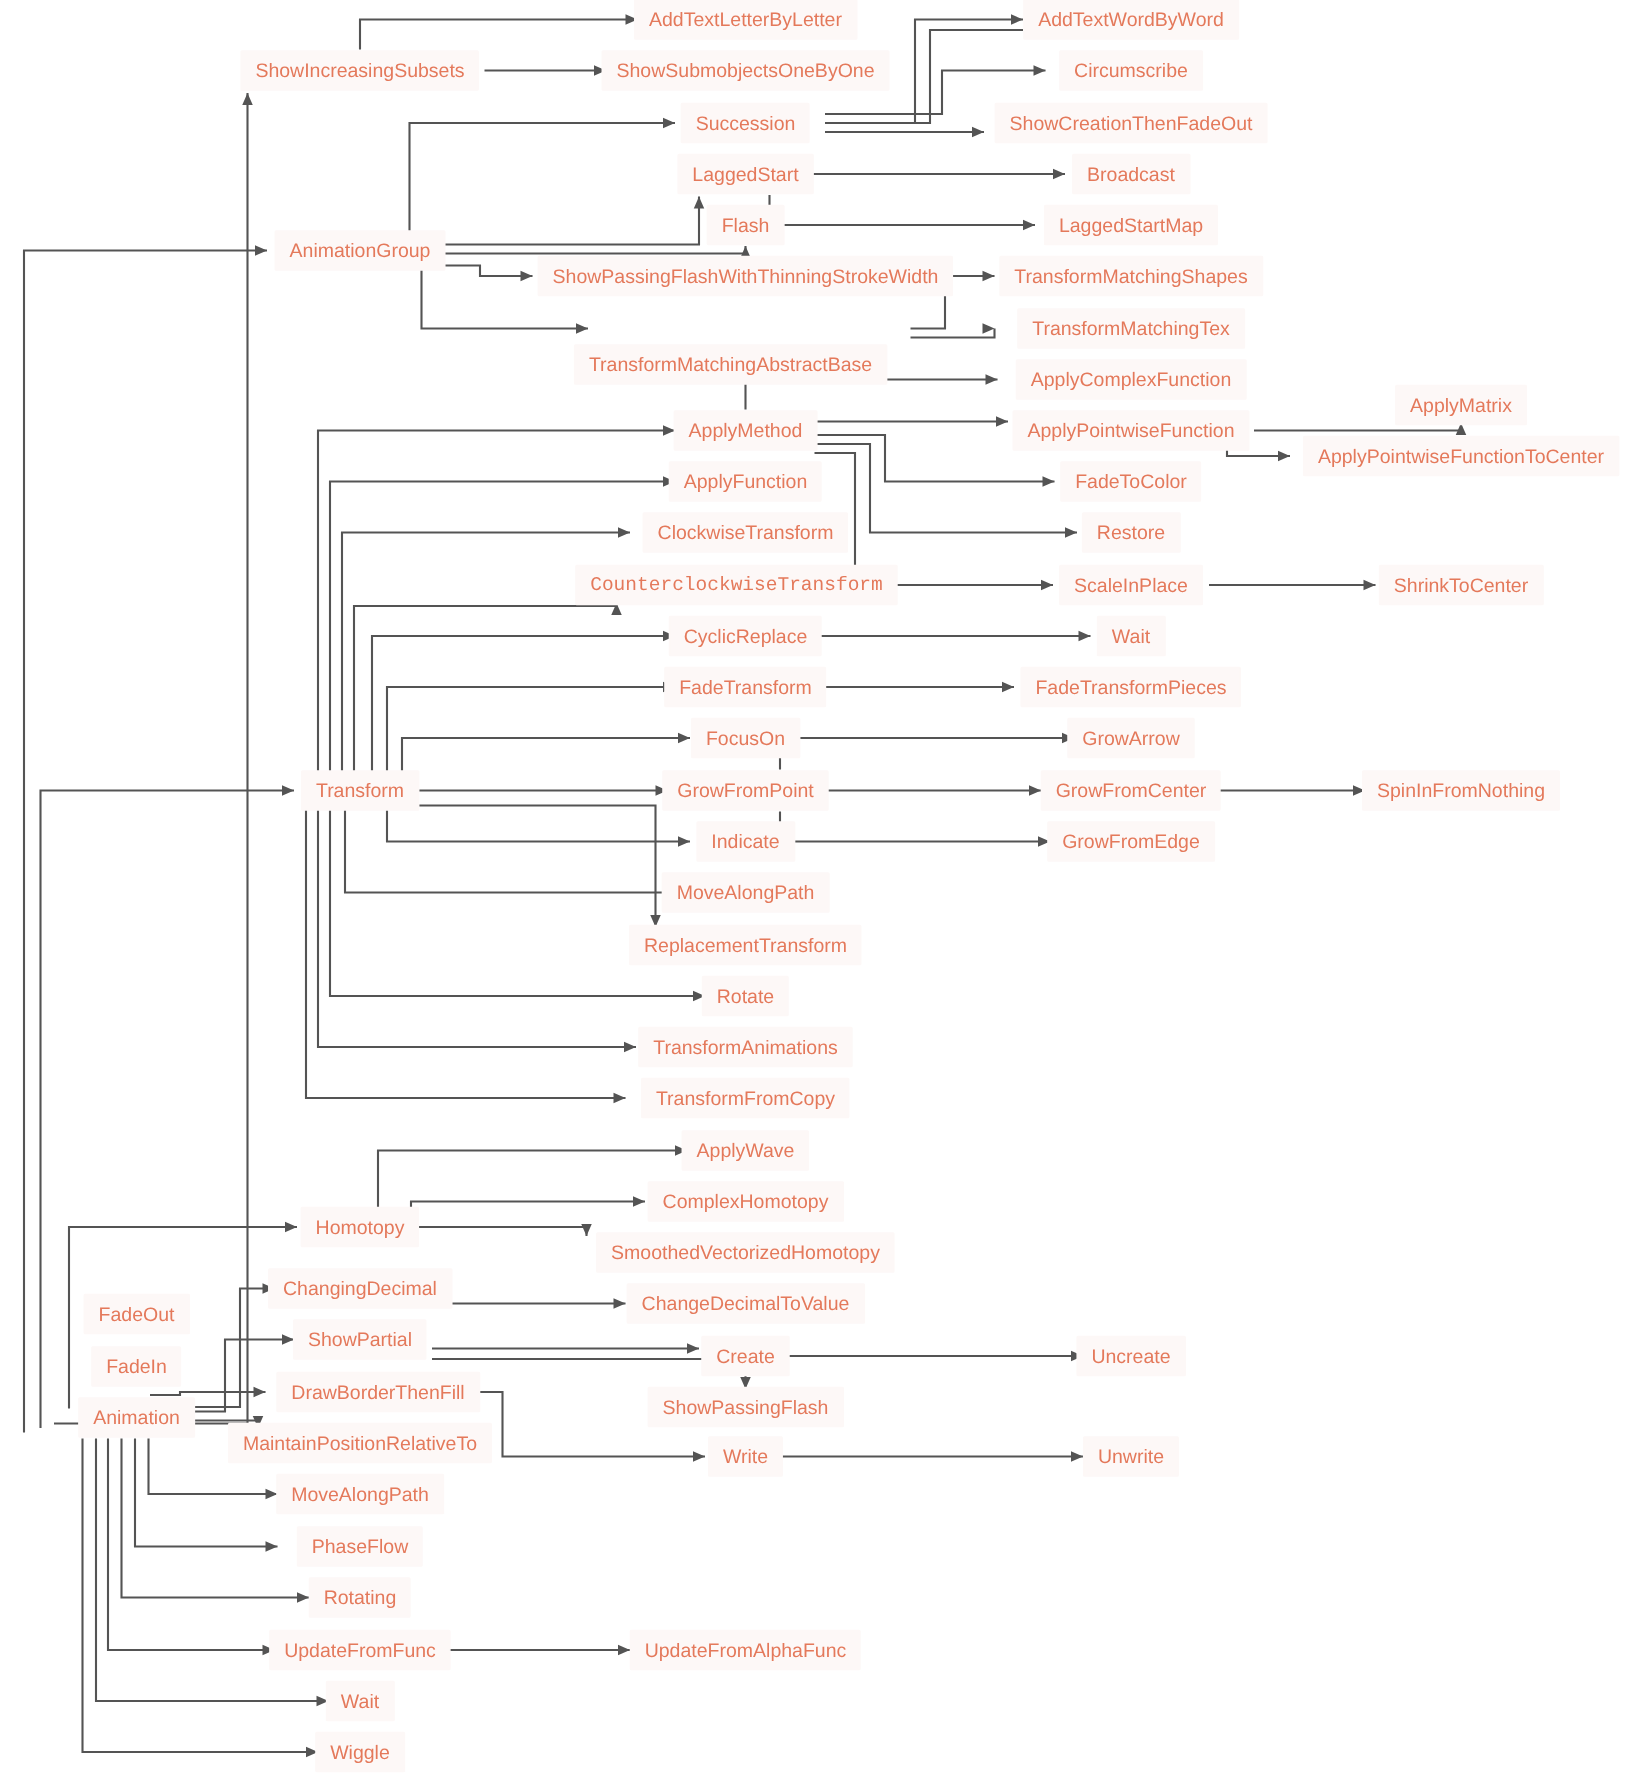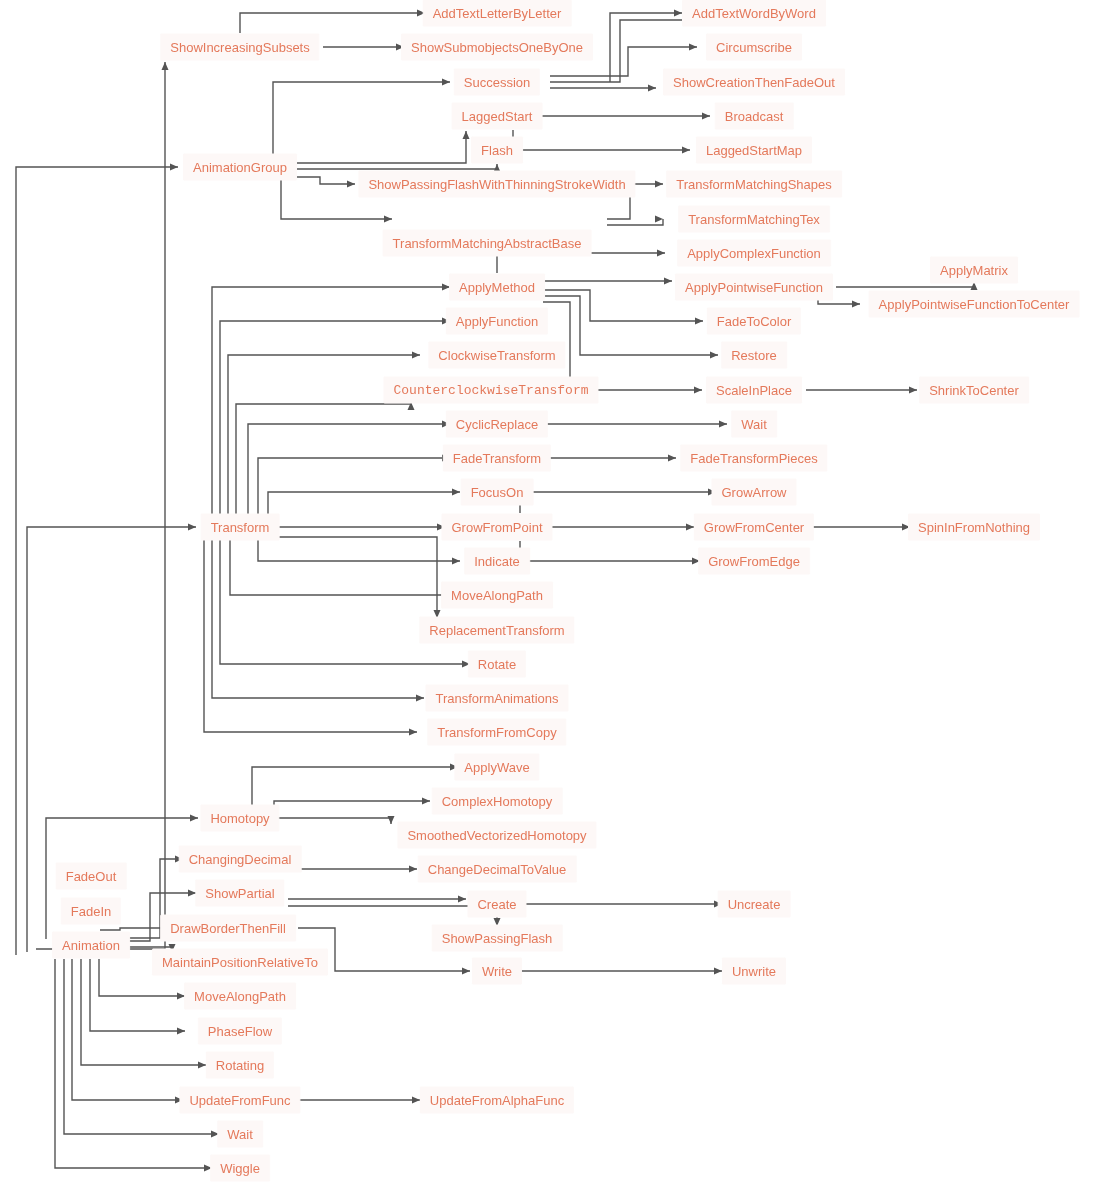--- a/index.html
+++ b/index.html
@@ -207,21 +207,21 @@
       <div class="node" style="left: 497px; top: 801px;">ComplexHomotopy</div>
       <div class="node" style="left: 240px; top: 818px;">Homotopy</div>
       <div class="node" style="left: 497px; top: 835px;">SmoothedVectorizedHomotopy</div>
       <div class="node" style="left: 240px; top: 859px;">ChangingDecimal</div>
       <div class="node" style="left: 497px; top: 869px;">ChangeDecimalToValue</div>
       <div class="node" style="left: 91px; top: 876px;">FadeOut</div>
       <div class="node" style="left: 240px; top: 893px;">ShowPartial</div>
       <div class="node" style="left: 497px; top: 904px;">Create</div>
       <div class="node" style="left: 754px; top: 904px;">Uncreate</div>
       <div class="node" style="left: 91px; top: 911px;">FadeIn</div>
-      <div class="node" style="left: 228px; top: 928px;">DrawBorderThenFill</div>
+      <div class="node" style="left: 252px; top: 928px;">DrawBorderThenFill</div>
       <div class="node" style="left: 497px; top: 938px;">ShowPassingFlash</div>
       <div class="node" style="left: 91px; top: 945px;">Animation</div>
       <div class="node" style="left: 240px; top: 962px;">MaintainPositionRelativeTo</div>
       <div class="node" style="left: 497px; top: 971px;">Write</div>
       <div class="node" style="left: 754px; top: 971px;">Unwrite</div>
       <div class="node" style="left: 240px; top: 996px;">MoveAlongPath</div>
       <div class="node" style="left: 240px; top: 1031px;">PhaseFlow</div>
       <div class="node" style="left: 240px; top: 1065px;">Rotating</div>
       <div class="node" style="left: 240px; top: 1100px;">UpdateFromFunc</div>
       <div class="node" style="left: 497px; top: 1100px;">UpdateFromAlphaFunc</div>

